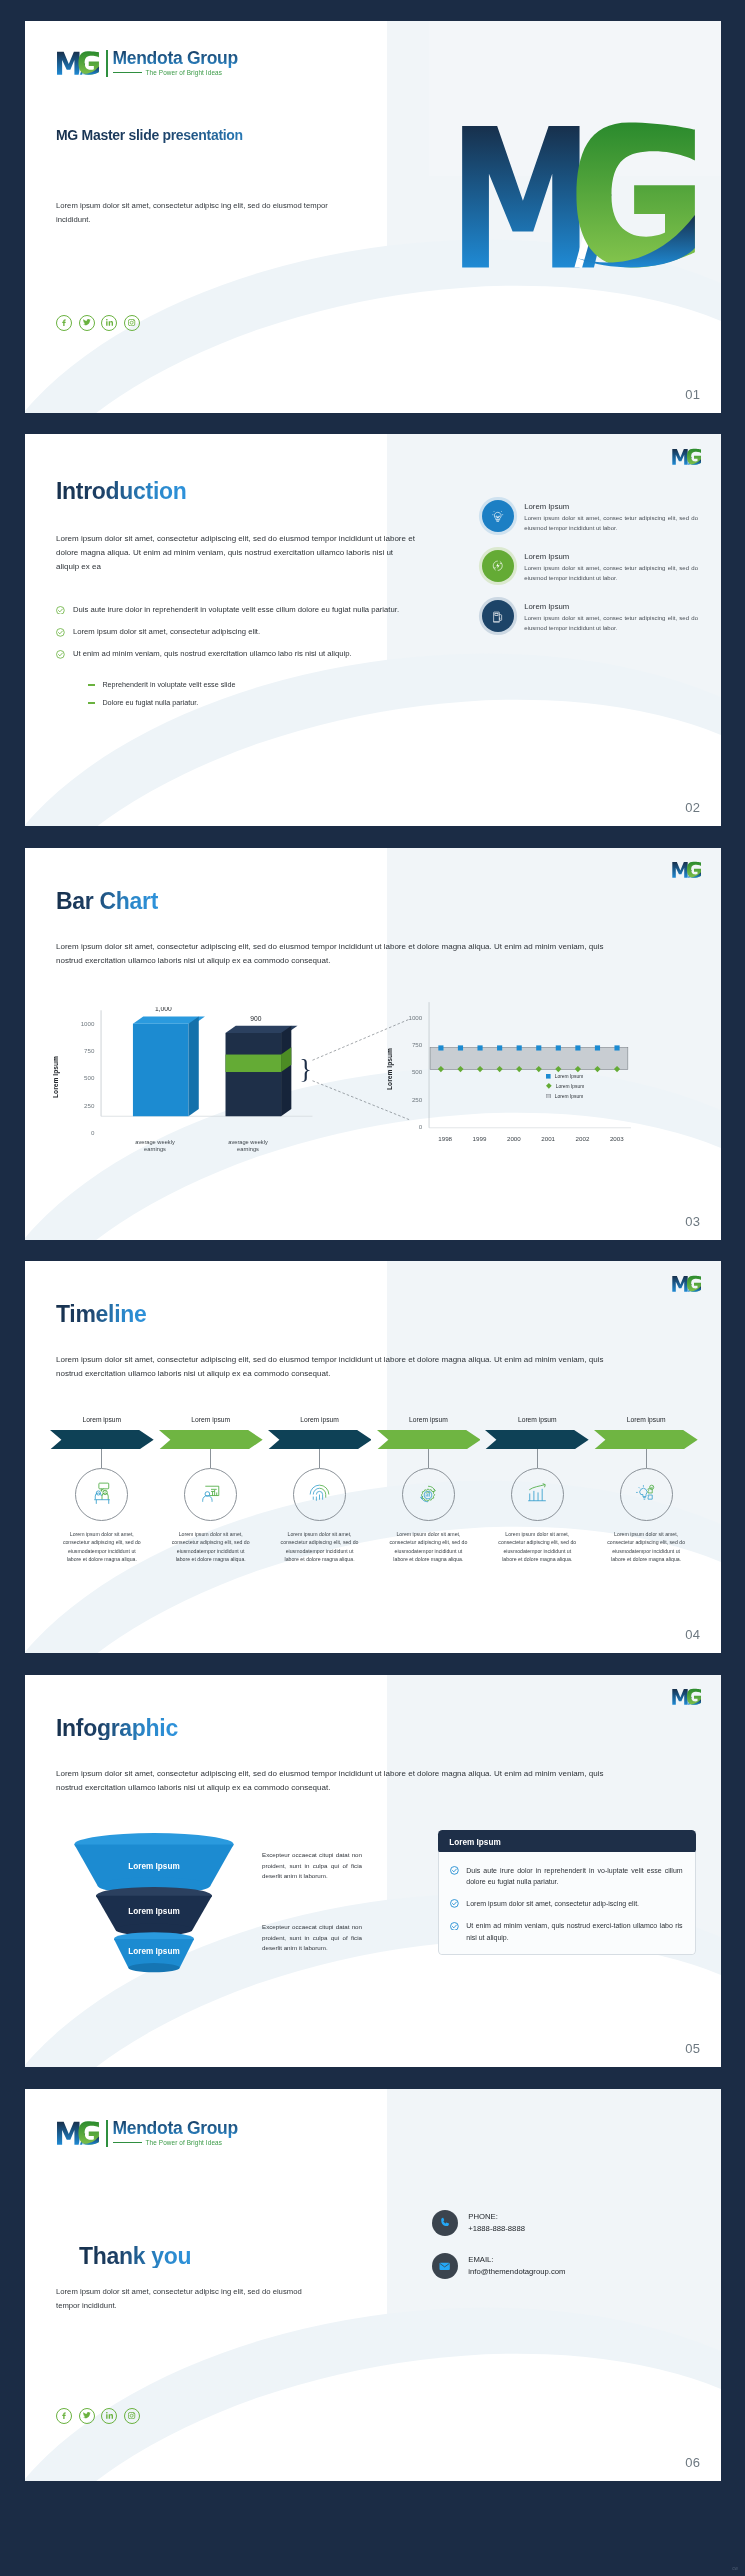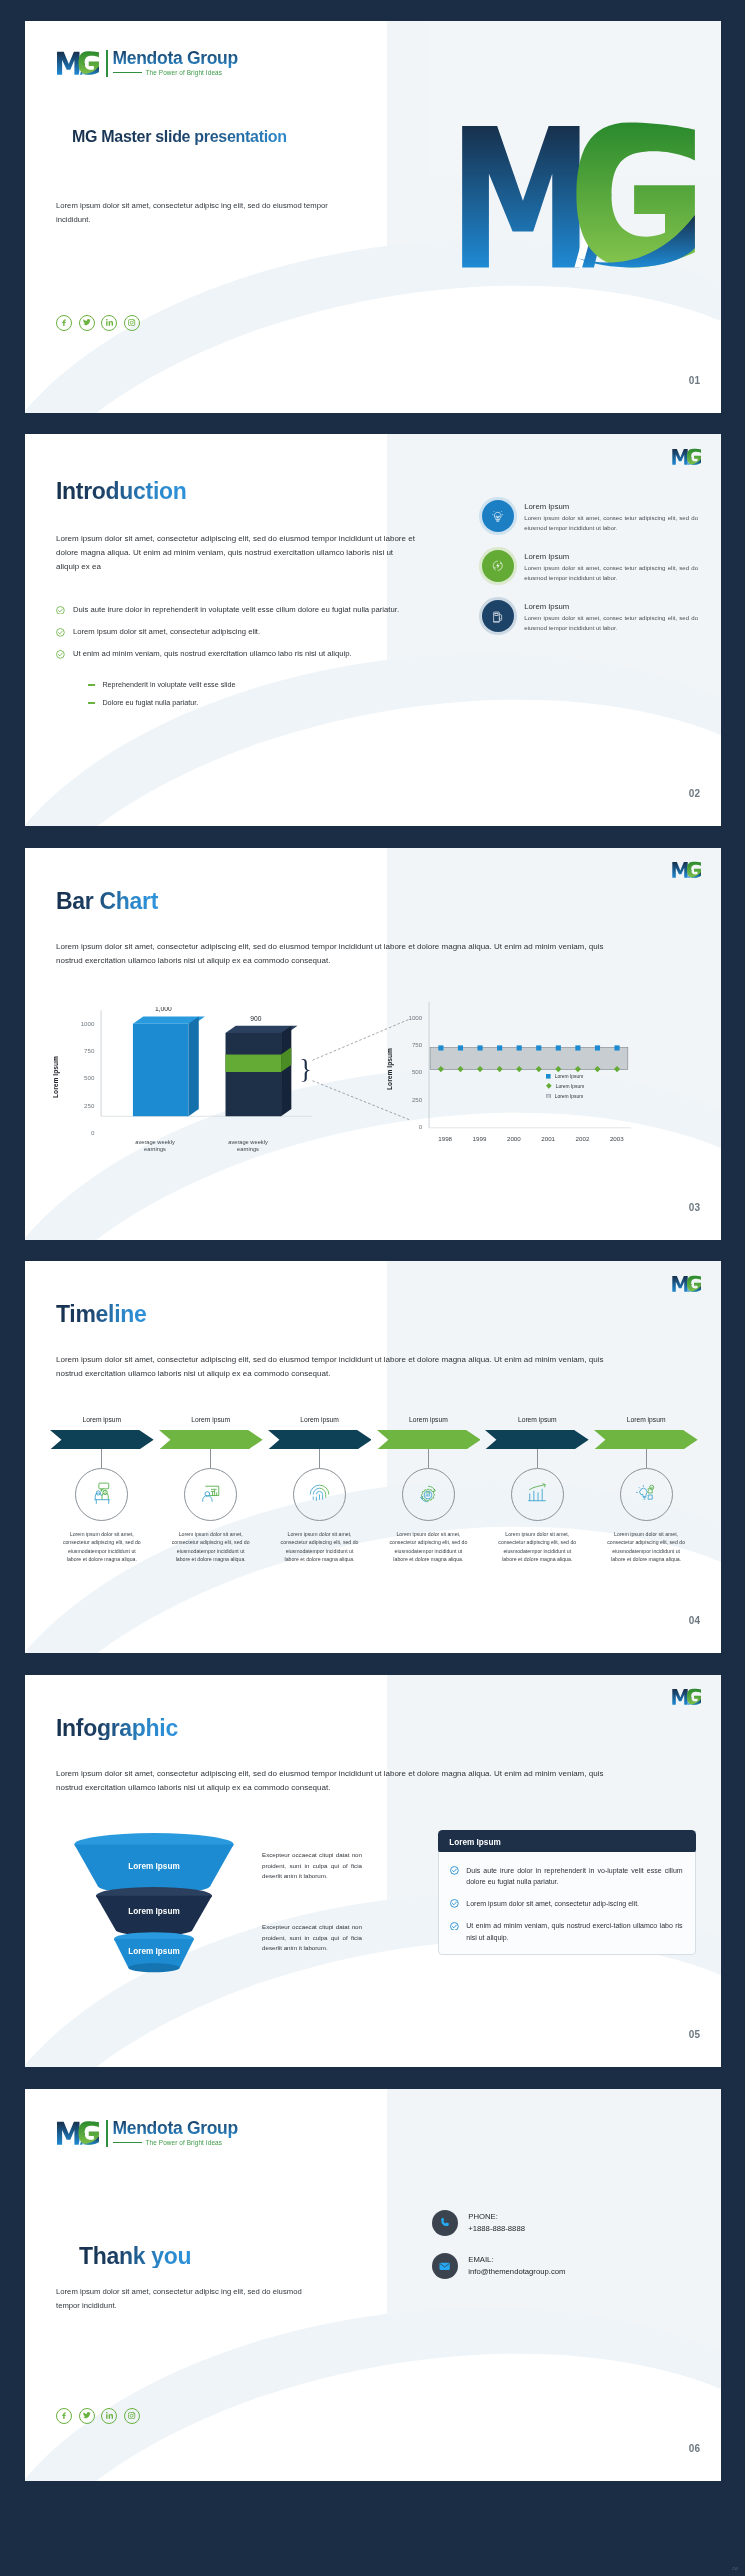--- a/index.html
+++ b/index.html
@@ -57,27 +57,27 @@
   .logo-rule { width: 29px; height: 1px; background: #2f8f3f; }
   .logo-tagline { font-size: 6.4px; color: #3a9a46; letter-spacing: 0.1px; }
 
   
   .slide-title {
     font-size: 23px; font-weight: bold; letter-spacing: -0.3px;
     background: linear-gradient(95deg, #17304c 0%, #1d4066 35%, #2a86c8 72%, #2e93dc 100%);
     -webkit-background-clip: text; background-clip: text; color: transparent;
     line-height: 1.06;
   }
-  .title-xl { font-size: 16px; line-height: 1.2; margin-left: 16px; }
+  .title-xl { font-size: 14px; line-height: 1.2; }
   .body-text { font-size: 8px; line-height: 1.75; color: #2e3338; }
   .lead-text { font-size: 7.7px; line-height: 1.9; color: #33383d; }
 
   .slide-num {
-    position: absolute; right: 20.6px; bottom: 27px;
-    font-size: 10px; color: #6d7880; letter-spacing: 0.3px; z-index: 6; font-weight: bold;
+    position: absolute; right: 20.6px; bottom: 11px;
+    font-size: 13px; color: #6d7880; letter-spacing: 0.3px; z-index: 6;
   }
   .corner-logo { position: absolute; top: 13.4px; right: 18.5px; z-index: 6; }
 
   
   .socials { display: flex; gap: 6.7px; }
   .soc {
     width: 16px; height: 16px; border-radius: 50%;
     border: 0.8px solid #6ab23f; display: flex; align-items: center; justify-content: center;
   }
   .soc svg { fill: #6ab23f; }

